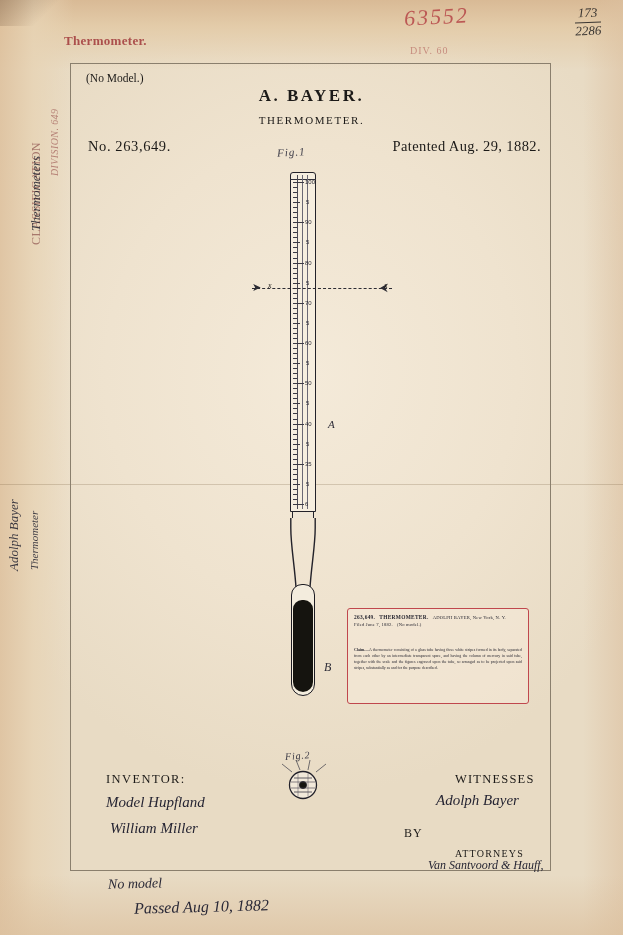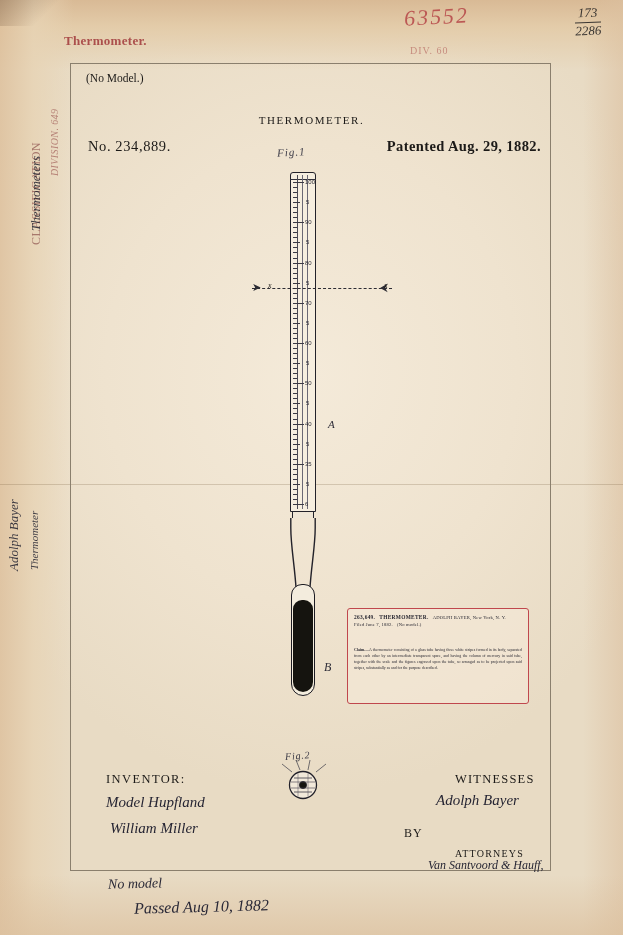--- a/index.html
+++ b/index.html
@@ -185,21 +185,20 @@
     position: absolute;
     left: 88px; top: 138px;
     font-size: 14.5px;
     letter-spacing: .6px;
   }
   .patent-date {
     position: absolute;
     right: 82px; top: 138px;
     font-size: 14.5px;
     letter-spacing: .4px;
-    font-weight: bold;
   }
   .fig1-label {
     position: absolute;
     left: 277px; top: 146px;
     font-size: 11px;
     font-style: italic;
     letter-spacing: 1px;
     transform: rotate(-3deg);
     color: #3b3a46;
   }
@@ -459,22 +458,23 @@
     <span>2286</span>
   </div>
 
   <div class="vert-hand vert-class">CLASSIFICATION</div>
   <div class="vert-hand vert-div">DIVISION.  649</div>
   <div class="vert-hand vert-name1">Thermometers</div>
   <div class="vert-hand vert-name2">Adolph Bayer</div>
   <div class="vert-hand vert-name3">Thermometer</div>
 
   <div class="no-model">(No Model.)</div>
+  <div class="inventor-name">A. BAYER.</div>
   <div class="doc-title">THERMOMETER.</div>
-  <div class="patent-no">No. 234,889.</div>
+  <div class="patent-no">No. 263,649.</div>
   <div class="patent-date">Patented Aug. 29, 1882.</div>
   <div class="fig1-label">Fig.1</div>
 
   <div class="thermo">
     <div class="thermo-stem"></div>
     <div class="thermo-cap"></div>
     <div class="thermo-inner-line" style="left:14px"></div>
     <div class="thermo-inner-line" style="left:19px; background:#6b6975"></div>
     <div class="thermo-inner-line" style="left:24px; background:#6b6975"></div>
 

